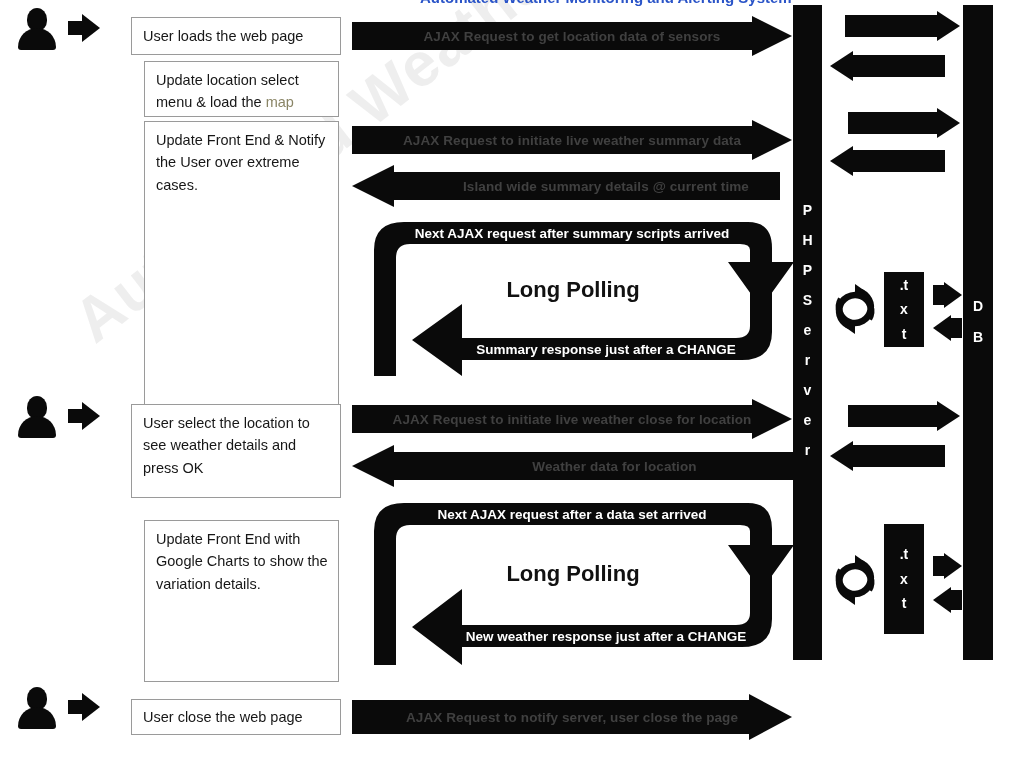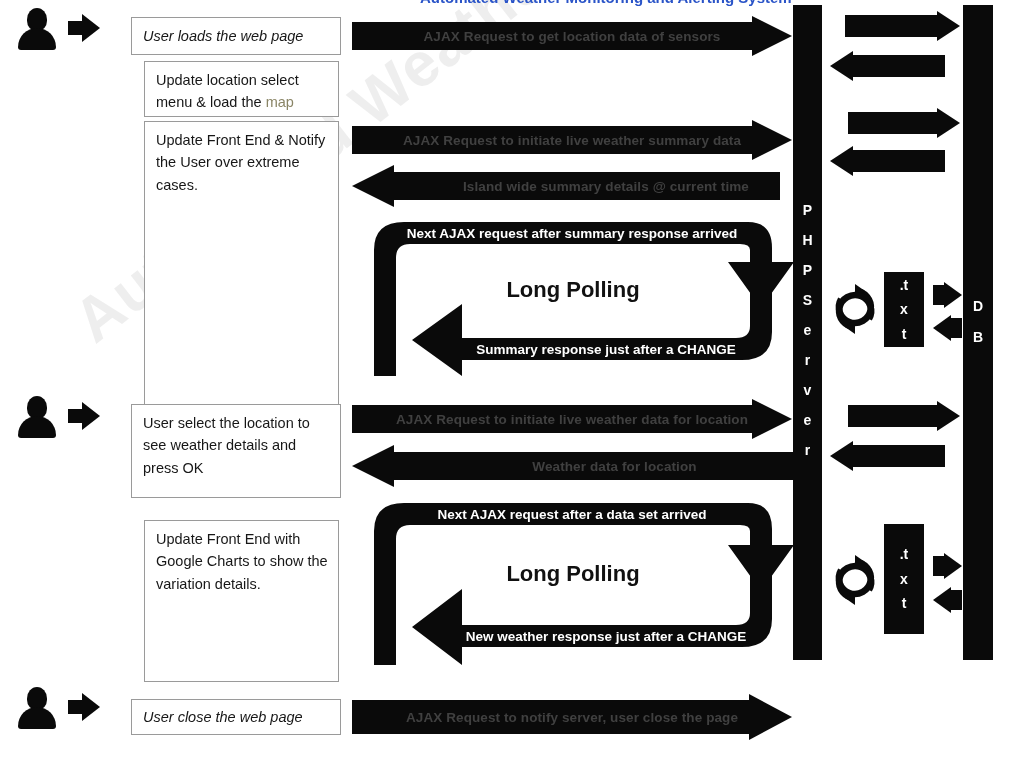--- a/index.html
+++ b/index.html
@@ -60,21 +60,21 @@
   .wbox{
     position:absolute;
     background:#ffffff;
     border:1px solid #9a9a9a;
     box-sizing:border-box;
     color:#171717;
     font-size:14.5px;
     line-height:1.55;
     padding:7px 10px 7px 11px;
   }
-  .wbox.center{display:flex;align-items:center;font-style:italic;}
+  .wbox.center{display:flex;align-items:center;}
   .wbox .mapw{color:#8a8566;}
 
   
   .arrowR,.arrowL{position:absolute;}
   .arrowR .bar{
     position:absolute;left:0;top:0;height:100%;
     background:#0a0a0a;box-sizing:border-box;
   }
   .arrowR .tip{
     position:absolute;top:50%;width:0;height:0;
@@ -216,29 +216,29 @@
     <div class="arrowLabel" style="padding-left:40px;">Island wide summary details @ current time</div>
   </div>
 
   <div class="lp" style="left:352px;top:216px;width:442px;height:160px;">
     <svg width="442" height="160" viewBox="0 0 442 160">
 
       <path d="M 22 160 L 22 34 Q 22 6 52 6 L 396 6 Q 420 6 420 32 L 420 46 L 442 46 L 409 92 L 376 46 L 398 46 L 398 34 Q 398 28 388 28 L 58 28 Q 44 28 44 42 L 44 160 Z" fill="#0a0a0a"></path>
 
       <path d="M 398 60 L 420 60 L 420 116 Q 420 144 390 144 L 110 144 L 110 160 L 60 124 L 110 88 L 110 122 L 384 122 Q 398 122 398 110 Z" fill="#0a0a0a"></path>
     </svg>
-    <div class="toplabel" style="left:44px;top:6px;width:352px;height:22px;">Next AJAX request after summary response arrived</div>
+    <div class="toplabel" style="left:44px;top:6px;width:352px;height:22px;">Next AJAX request after summary scripts arrived</div>
     <div class="lptext" style="left:44px;top:48px;width:354px;height:52px;">Long Polling</div>
     <div class="botlabel" style="left:110px;top:122px;width:288px;height:22px;">Summary response just after a CHANGE</div>
   </div>
 
   <div class="arrowR" style="left:352px;top:405px;width:440px;height:28px;">
     <div class="bar" style="width:408px;"></div>
     <div class="tip" style="left:400px;margin-top:-20px;border-top:20px solid transparent;border-bottom:20px solid transparent;border-left:40px solid #0a0a0a;"></div>
-    <div class="arrowLabel" style="padding-right:28px;">AJAX Request to initiate live weather data for location</div>
+    <div class="arrowLabel" style="padding-right:28px;">AJAX Request to initiate live weather close for location</div>
   </div>
 
   <div class="arrowL" style="left:352px;top:452px;width:445px;height:28px;">
     <div class="bar" style="width:407px;"></div>
     <div class="tip" style="left:0;margin-top:-21px;border-top:21px solid transparent;border-bottom:21px solid transparent;border-right:42px solid #0a0a0a;"></div>
     <div class="arrowLabel" style="padding-left:40px;">Weather data for location</div>
   </div>
 
   <div class="lp" style="left:352px;top:495px;width:442px;height:170px;">
     <svg width="442" height="170" viewBox="0 0 442 170">

